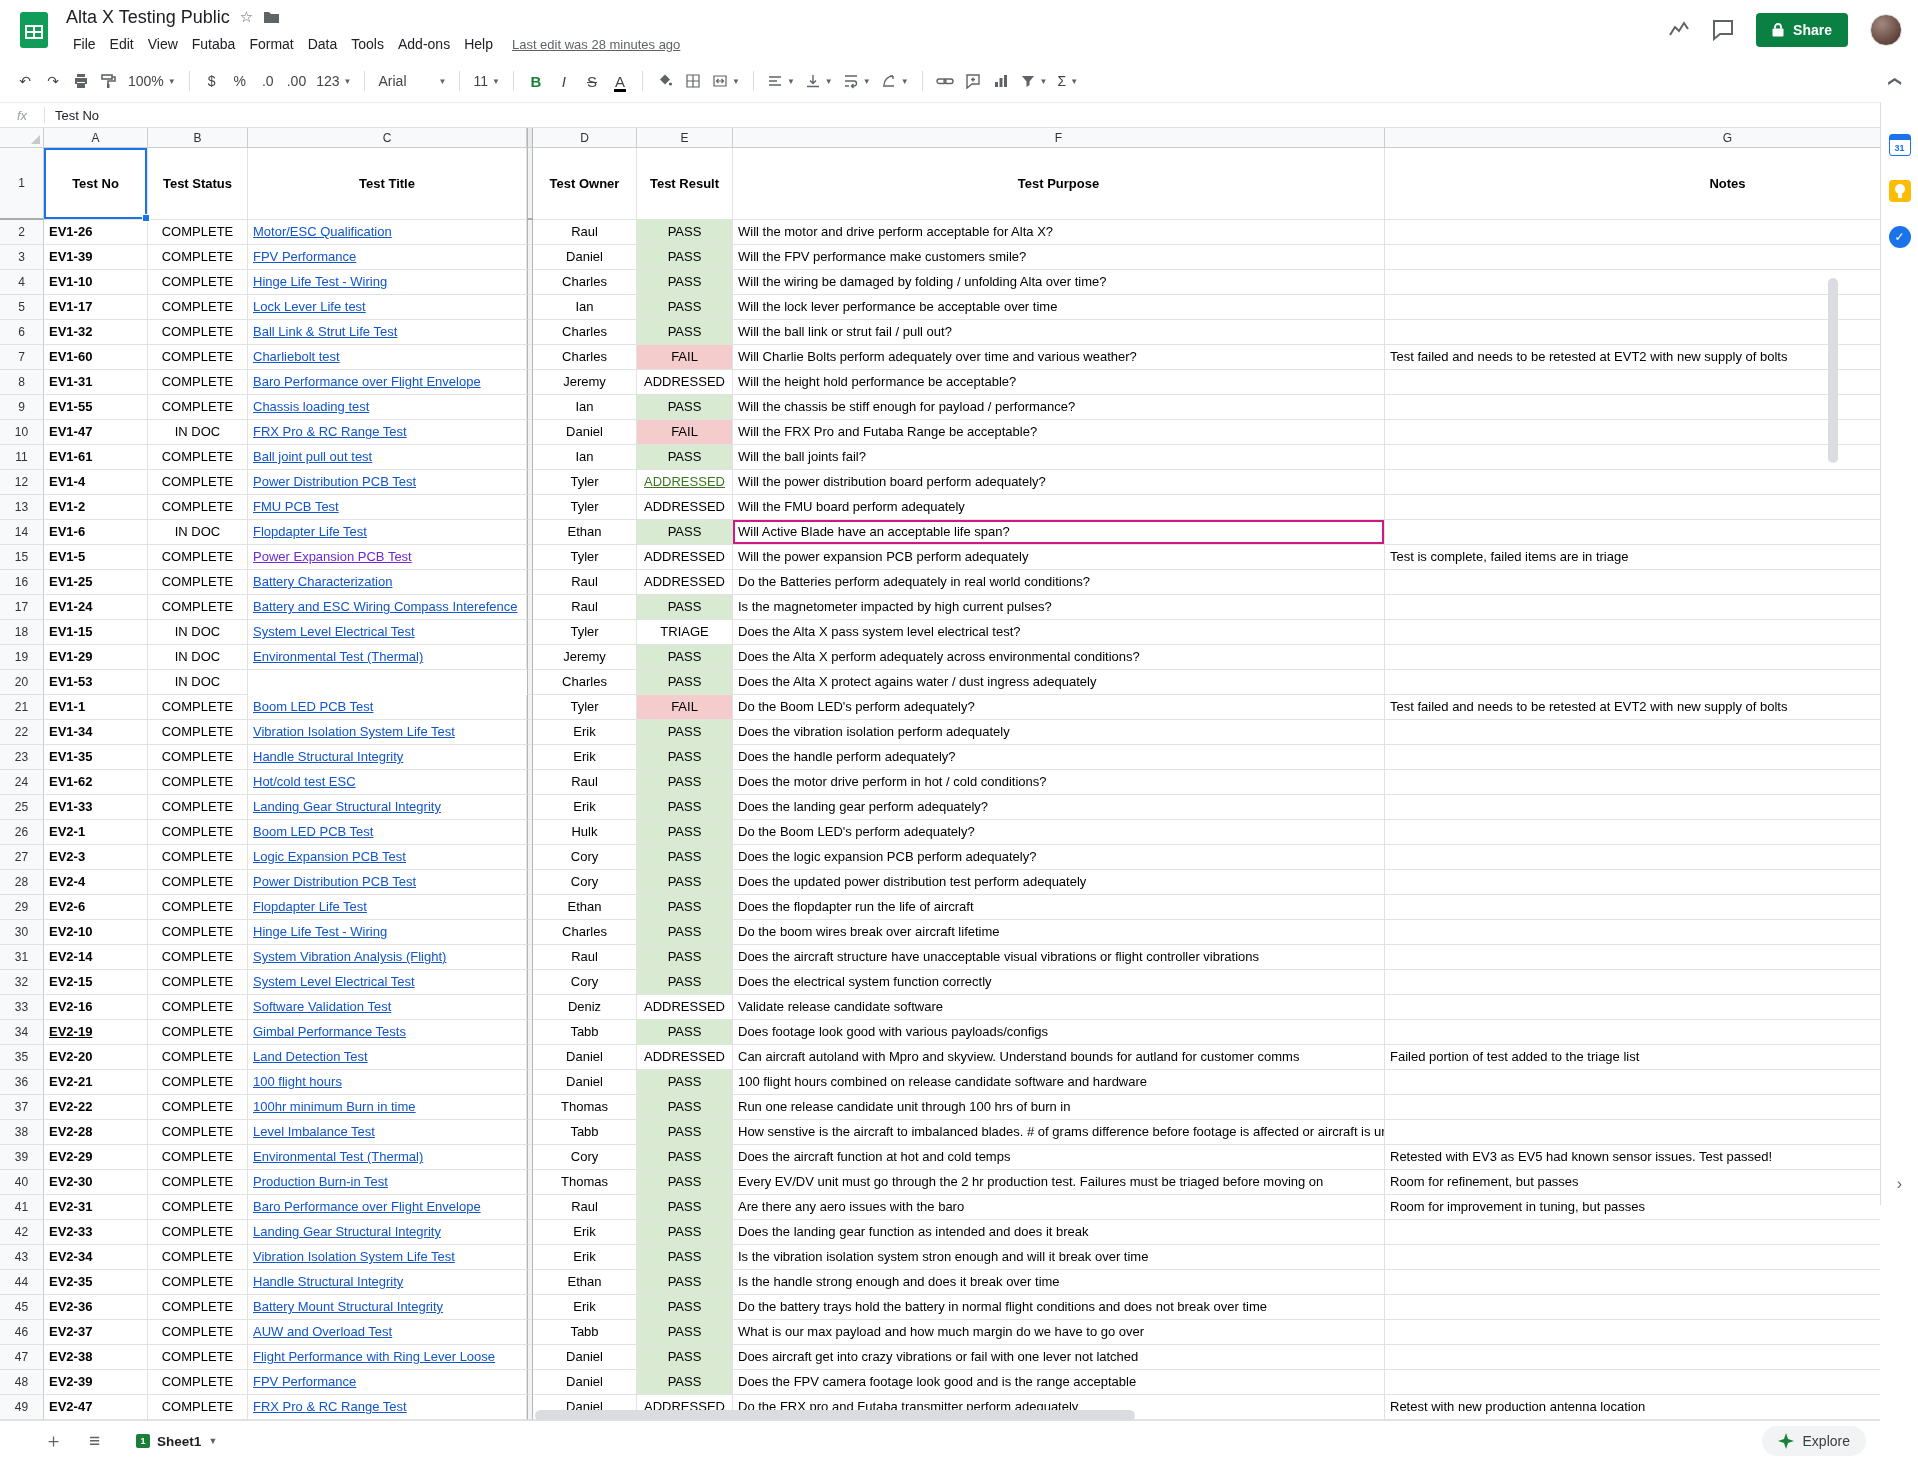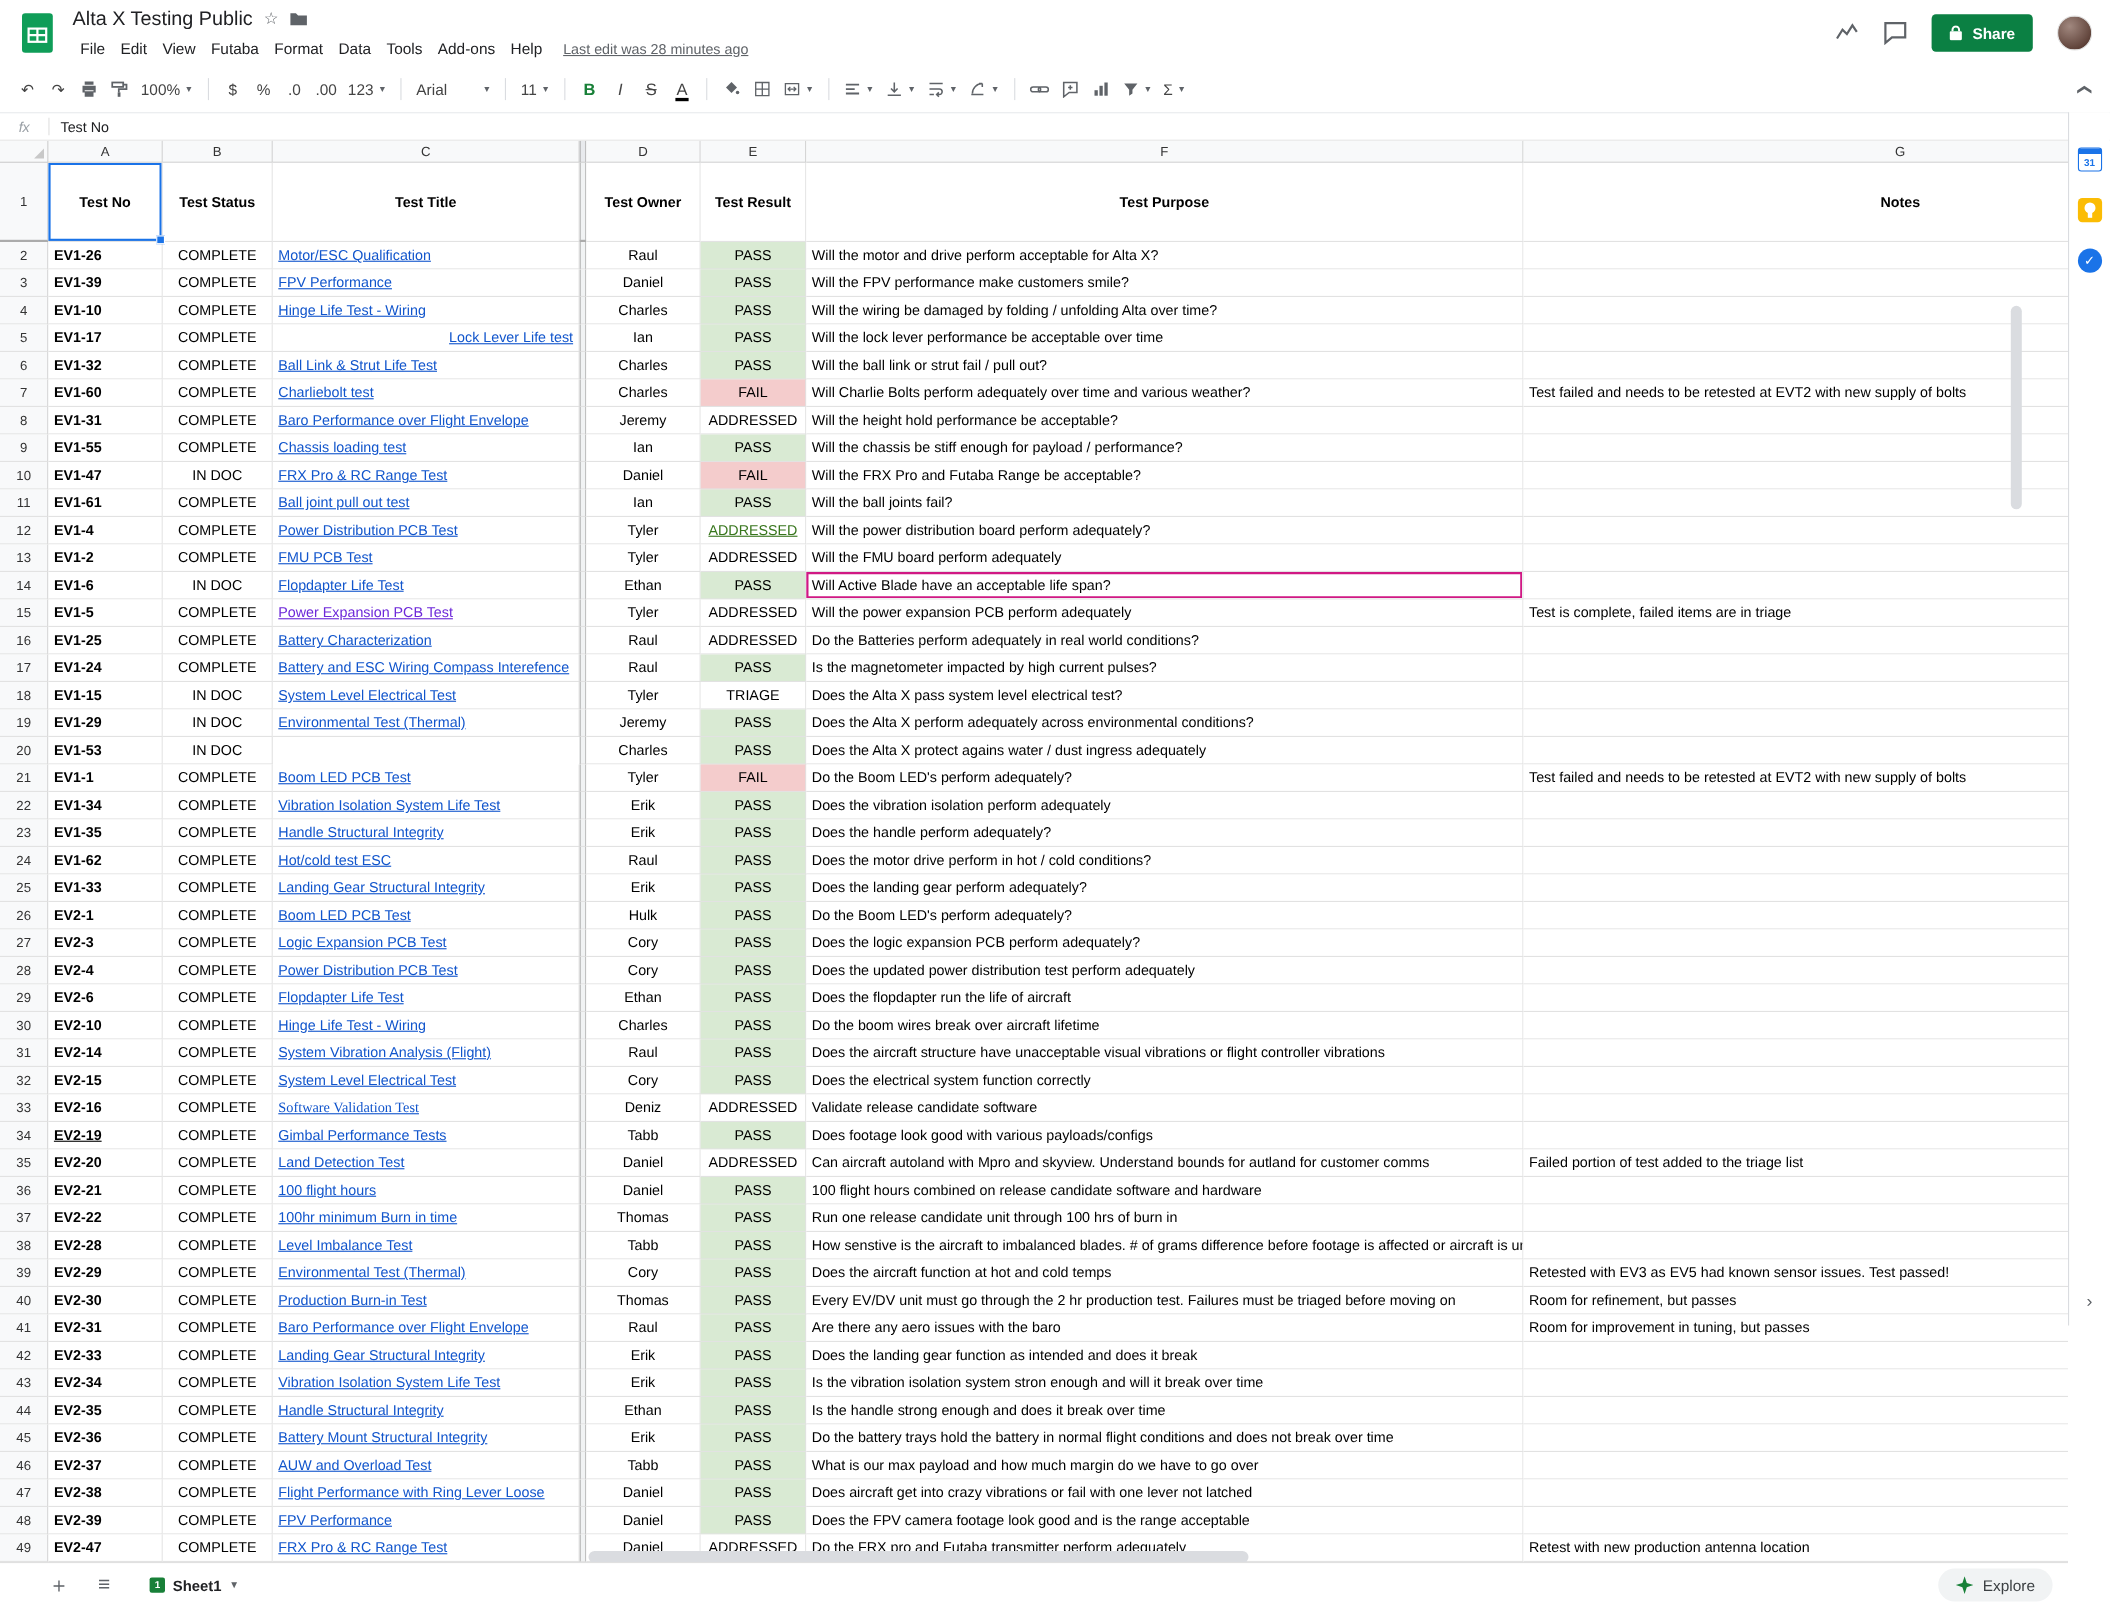--- a/index.html
+++ b/index.html
@@ -335,21 +335,21 @@
         <div class="cell cb">COMPLETE</div>
         <div class="cell cc" style="color: rgb(17, 85, 204);">Hinge Life Test - Wiring</div>
         <div class="fdiv"></div>
         <div class="cell cd">Charles</div>
         <div class="cell ce" style="background: rgb(217, 234, 211);">PASS</div>
         <div class="cell cf">Will the wiring be damaged by folding / unfolding Alta over time?</div>
         <div class="cell cg"></div>
         <div class="rn">5</div>
         <div class="cell ca">EV1-17</div>
         <div class="cell cb">COMPLETE</div>
-        <div class="cell cc" style="color: rgb(17, 85, 204); text-align: right;">Lock Lever Life test</div>
+        <div class="cell cc" style="color: rgb(17, 85, 204);">Lock Lever Life test</div>
         <div class="fdiv"></div>
         <div class="cell cd">Ian</div>
         <div class="cell ce" style="background: rgb(217, 234, 211);">PASS</div>
         <div class="cell cf">Will the lock lever performance be acceptable over time</div>
         <div class="cell cg"></div>
         <div class="rn">6</div>
         <div class="cell ca">EV1-32</div>
         <div class="cell cb">COMPLETE</div>
         <div class="cell cc" style="color: rgb(17, 85, 204);">Ball Link &amp; Strut Life Test</div>
         <div class="fdiv"></div>
@@ -587,21 +587,21 @@
         <div class="cell cb">COMPLETE</div>
         <div class="cell cc" style="color: rgb(17, 85, 204);">System Level Electrical Test</div>
         <div class="fdiv"></div>
         <div class="cell cd">Cory</div>
         <div class="cell ce" style="background: rgb(217, 234, 211);">PASS</div>
         <div class="cell cf">Does the electrical system function correctly</div>
         <div class="cell cg"></div>
         <div class="rn">33</div>
         <div class="cell ca">EV2-16</div>
         <div class="cell cb">COMPLETE</div>
-        <div class="cell cc" style="color: rgb(17, 85, 204); font-family: Liberation Serif, serif;">Software Validation Test</div>
+        <div class="cell cc" style="color: rgb(17, 85, 204);">Software Validation Test</div>
         <div class="fdiv"></div>
         <div class="cell cd">Deniz</div>
         <div class="cell ce">ADDRESSED</div>
         <div class="cell cf">Validate release candidate software</div>
         <div class="cell cg"></div>
         <div class="rn">34</div>
         <div class="cell ca u">EV2-19</div>
         <div class="cell cb">COMPLETE</div>
         <div class="cell cc" style="color: rgb(17, 85, 204);">Gimbal Performance Tests</div>
         <div class="fdiv"></div>

